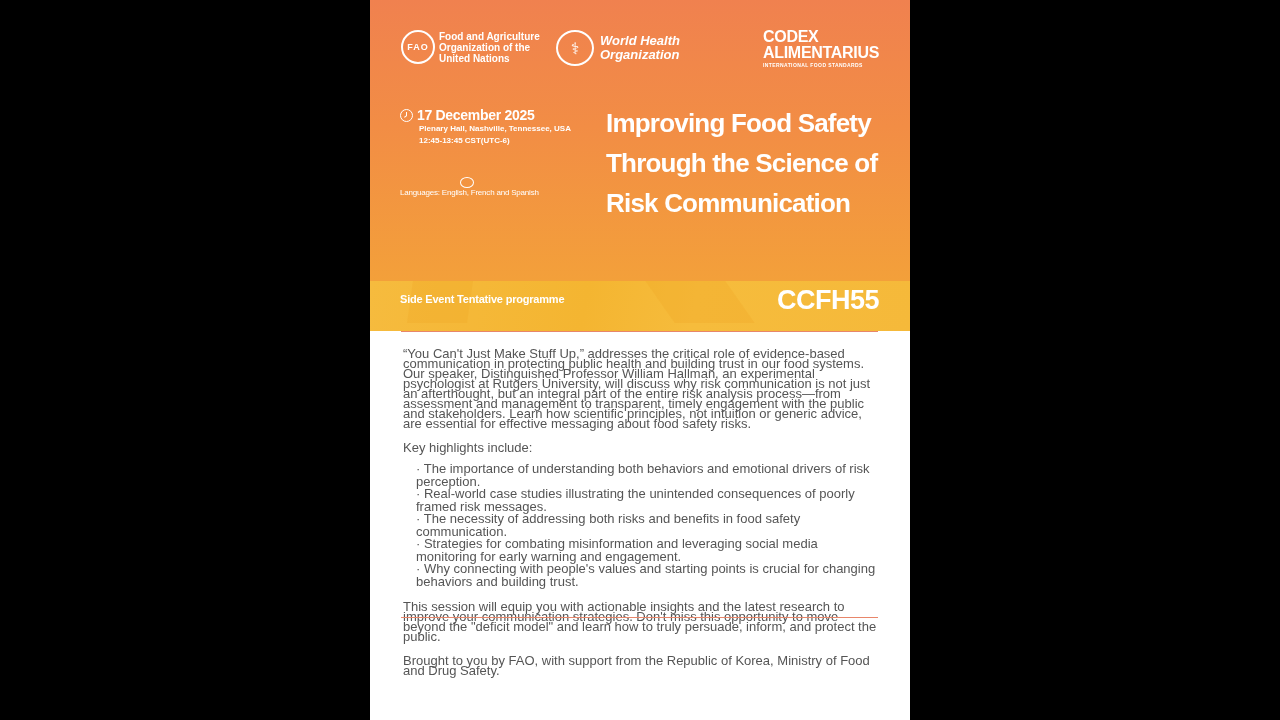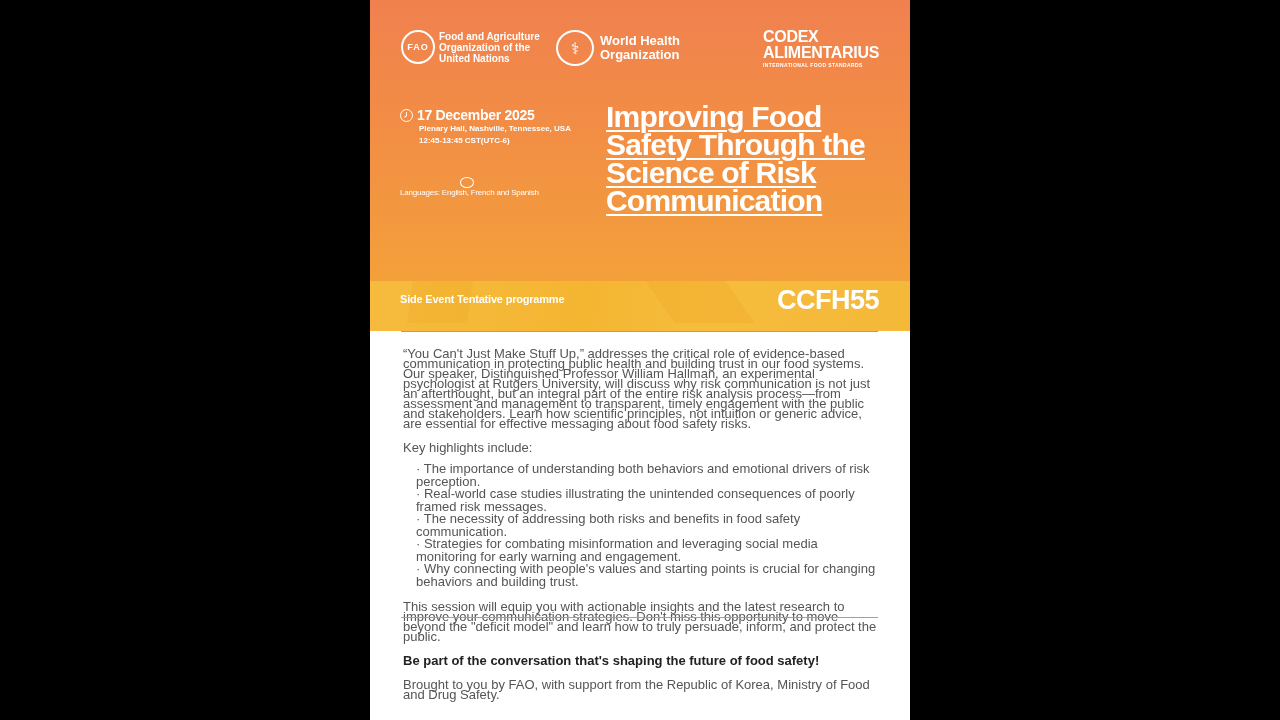--- a/index.html
+++ b/index.html
@@ -32,40 +32,40 @@
   .fao-emblem {
     width: 34px; height: 34px; border: 2px solid #fff; border-radius: 50%; box-sizing: border-box;
     display: flex; align-items: center; justify-content: center; font-size: 9px; font-weight: bold; letter-spacing: 1px;
   }
   .fao-text { margin-left: 4px; font-size: 10px; font-weight: bold; line-height: 11px; }
   .who-logo { left: 186px; top: 30px; }
   .who-emblem {
     width: 38px; height: 36px; border: 2px solid #fff; border-radius: 50%; box-sizing: border-box;
     display: flex; align-items: center; justify-content: center; font-size: 16px;
   }
-  .who-text { margin-left: 6px; font-size: 13px; font-weight: bold; line-height: 14px; }
+  .who-text { margin-left: 6px; font-size: 13px; font-weight: bold; line-height: 14px; font-style: italic; }
   .codex-logo { left: 393px; top: 29px; flex-direction: column; align-items: flex-start; }
   .codex-line { font-size: 16px; font-weight: bold; line-height: 16px; letter-spacing: -0.3px; }
   .codex-sub { font-size: 5px; font-weight: bold; letter-spacing: 0.4px; margin-top: 1px; }
 
   .event-info { position: absolute; left: 30px; top: 107px; color: #fff; }
   .date-row { display: flex; align-items: center; }
   .clock-icon { width: 13px; height: 13px; border: 1.5px solid #fff; border-radius: 50%; box-sizing: border-box; position: relative; margin-right: 4px; }
   .clock-icon::before { content: ""; position: absolute; left: 4.5px; top: 2px; width: 1px; height: 4px; background: #fff; }
   .clock-icon::after { content: ""; position: absolute; left: 3px; top: 6px; width: 3px; height: 1px; background: #fff; transform: rotate(-40deg); }
   .date { font-size: 14px; font-weight: bold; letter-spacing: -0.3px; }
   .venue, .time { font-size: 8px; font-weight: bold; margin-left: 19px; line-height: 12px; }
   .lang-row { position: absolute; left: 30px; top: 177px; display: flex; align-items: center; color: #fff; flex-direction: column; }
   .chat-icon { width: 14px; height: 11px; border: 1.3px solid #fff; border-radius: 50%; box-sizing: border-box; margin-right: 4px; }
   .lang { font-size: 8px; letter-spacing: -0.2px; }
 
   .title {
     position: absolute; left: 236px; top: 103px; width: 290px; color: #fff;
-    font-size: 30px; font-weight: bold; line-height: 28px; letter-spacing: -0.8px;
-    text-decoration: underline; text-decoration-thickness: 2px; text-underline-offset: 3px;
+    font-size: 26px; font-weight: bold; line-height: 40px; letter-spacing: -0.8px;
+    text-decoration-thickness: 2px; text-underline-offset: 3px;
   }
   .band-label { position: absolute; left: 30px; top: 12px; color: #fff; font-size: 11px; font-weight: bold; letter-spacing: -0.2px; }
   .band-code { position: absolute; right: 31px; top: 4px; color: #fff; font-size: 27px; font-weight: bold; letter-spacing: -0.5px; }
 
   .rule { position: absolute; left: 31px; width: 477px; height: 1px; background: #e8866a; }
   .content { position: absolute; left: 33px; top: 349px; width: 475px; color: #555555; font-size: 13px; line-height: 10px; }
   .content p { margin: 0 0 14px 0; }
   .content .strong { font-weight: bold; color: #222; }
   .bullets { margin: 0 0 14px 0; padding: 0 0 0 13px; list-style: none; }
   .bullets li { line-height: 12.5px; }
@@ -126,18 +126,17 @@
     <p>“You Can't Just Make Stuff Up,” addresses the critical role of evidence-based communication in protecting public health and building trust in our food systems. Our speaker, Distinguished Professor William Hallman, an experimental psychologist at Rutgers University, will discuss why risk communication is not just an afterthought, but an integral part of the entire risk analysis process—from assessment and management to transparent, timely engagement with the public and stakeholders. Learn how scientific principles, not intuition or generic advice, are essential for effective messaging about food safety risks.</p>
     <p style="margin-bottom:10px;">Key highlights include:</p>
     <ul class="bullets">
       <li>The importance of understanding both behaviors and emotional drivers of risk perception.</li>
       <li>Real-world case studies illustrating the unintended consequences of poorly framed risk messages.</li>
       <li>The necessity of addressing both risks and benefits in food safety communication.</li>
       <li>Strategies for combating misinformation and leveraging social media monitoring for early warning and engagement.</li>
       <li>Why connecting with people's values and starting points is crucial for changing behaviors and building trust.</li>
     </ul>
     <p>This session will equip you with actionable insights and the latest research to improve your communication strategies. Don't miss this opportunity to move beyond the "deficit model" and learn how to truly persuade, inform, and protect the public.</p>
-    <p class="strong">Be part of the conversation that's shaping the future of food safety!</p>
     <p style="margin-bottom:0;">Brought to you by FAO, with support from the Republic of Korea, Ministry of Food and Drug Safety.</p>
   </div>
 
   <div class="rule" style="top:617px;"></div>
 </div>
 
 </body></html>

